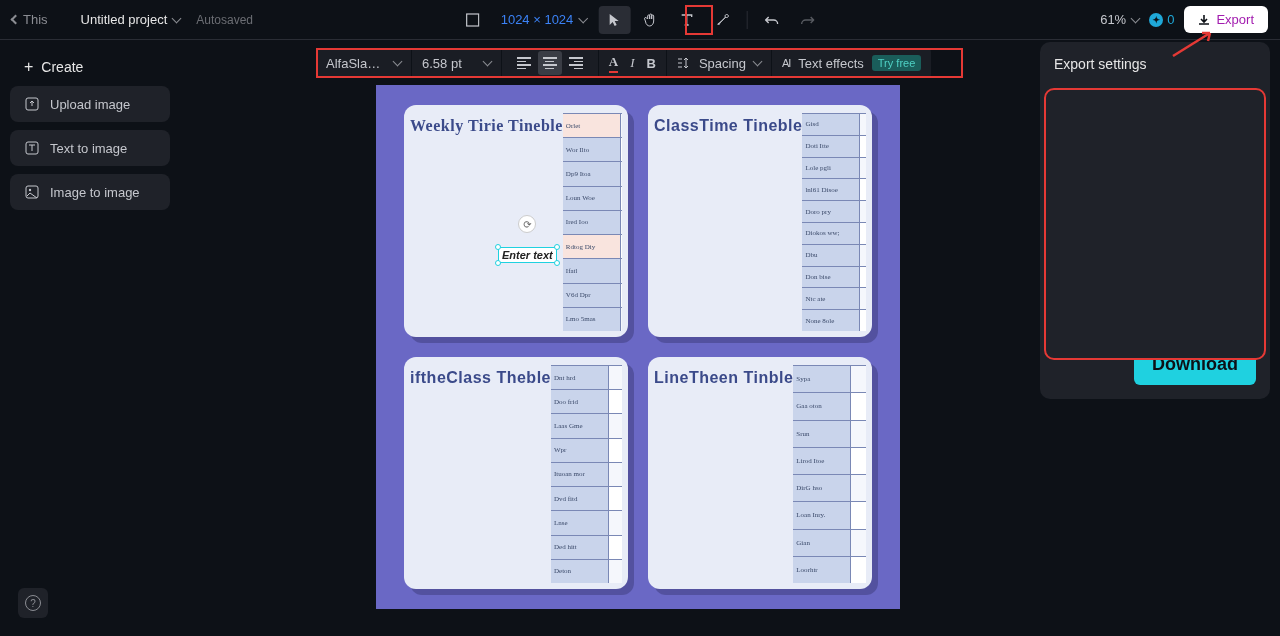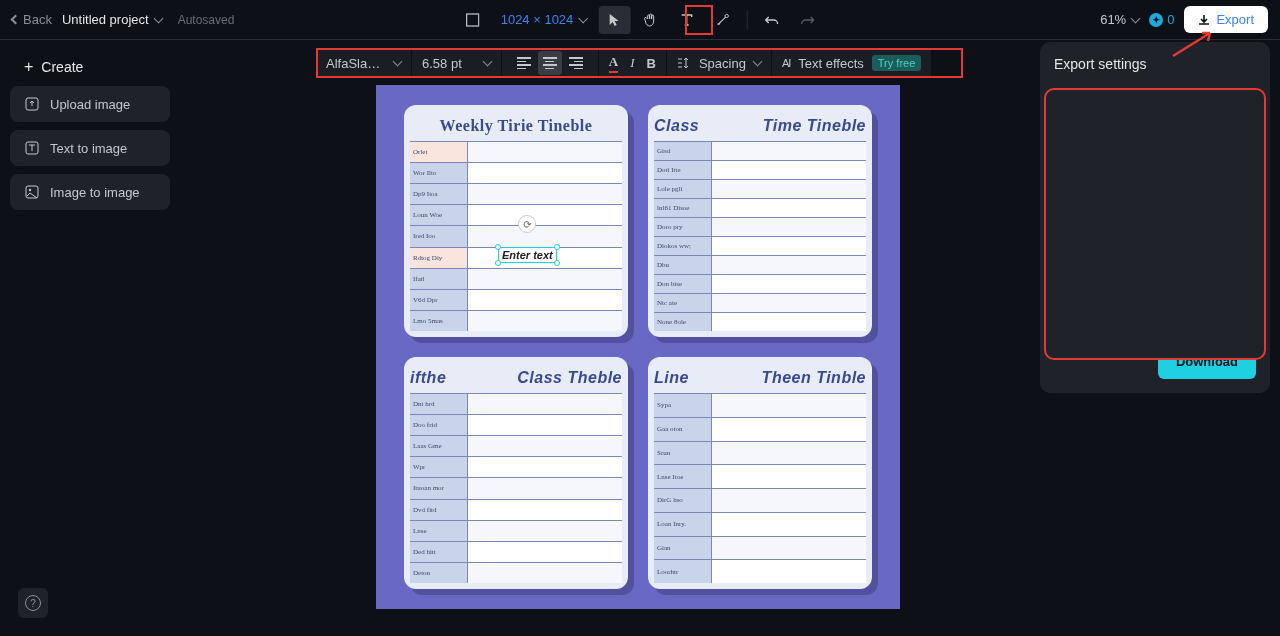--- a/index.html
+++ b/index.html
@@ -2,33 +2,33 @@
 <html><head>
 <meta charset="utf-8">
 <style>
 * { margin: 0; padding: 0; box-sizing: border-box; font-family: -apple-system, BlinkMacSystemFont, 'Segoe UI', sans-serif; }
 body { background: #0d1117; color: #e6e6e6; width: 1280px; height: 636px; overflow: hidden; position: relative; }
 
 
 .topbar { height: 40px; display: flex; align-items: center; padding: 0 12px; gap: 8px; border-bottom: 1px solid #2a2d35; }
 .back-btn { display: flex; align-items: center; gap: 4px; color: #8b8d93; font-size: 13px; cursor: pointer; }
 .chev-left { width: 7px; height: 7px; border-left: 2px solid #8b8d93; border-bottom: 2px solid #8b8d93; transform: rotate(45deg); }
-.proj-title { display: flex; align-items: center; gap: 6px; margin-left: 2px; }
+.proj-title { display: flex; align-items: center; gap: 6px; margin-left: 25px; }
 .proj-title span { font-size: 13px; color: #e6e6e6; }
 .chev-down { width: 7px; height: 7px; border-right: 1.5px solid #8b8d93; border-bottom: 1.5px solid #8b8d93; transform: rotate(45deg); margin-top: -3px; }
 .autosaved { color: #6b6d73; font-size: 12px; margin-left: 8px; }
 .topbar-center { position: absolute; left: 50%; transform: translateX(-50%); display: flex; align-items: center; gap: 4px; }
 .tb-btn { width: 32px; height: 28px; display: flex; align-items: center; justify-content: center; border-radius: 4px; cursor: pointer; color: #c5c7cd; }
 .tb-btn.active { background: #2a2d35; }
 .dim-display { display: flex; align-items: center; gap: 6px; font-size: 13px; color: #3b82f6; padding: 0 8px; }
 .topbar-right { margin-left: auto; display: flex; align-items: center; gap: 10px; }
 .zoom { display: flex; align-items: center; gap: 6px; font-size: 13px; color: #c5c7cd; }
 .credits { display: flex; align-items: center; gap: 4px; font-size: 13px; color: #1fa8d8; }
 .credits-circle { width: 14px; height: 14px; border-radius: 50%; background: #1fa8d8; display: flex; align-items: center; justify-content: center; font-size: 9px; color: #0d1117; font-weight: bold; }
-.export-btn { background: #fff; color: #3b82f6; padding: 6px 14px; border-radius: 6px; font-size: 13px; font-weight: 500; display: flex; align-items: center; gap: 6px; cursor: pointer; }
+.export-btn { background: #fff; color: #a21caf; padding: 6px 14px; border-radius: 6px; font-size: 13px; font-weight: 500; display: flex; align-items: center; gap: 6px; cursor: pointer; }
 .dl-icon { width: 12px; height: 12px; }
 
 
 .red-box { position: absolute; border: 2px solid #e53935; pointer-events: none; z-index: 100; }
 .red-box.text-tool { top: 5px; left: 685px; width: 28px; height: 30px; }
 .red-box.toolbar { top: 48px; left: 316px; width: 647px; height: 30px; }
 .red-box.export-panel { top: 88px; left: 1044px; width: 222px; height: 272px; }
 .red-arrow { position: absolute; top: 28px; right: 62px; width: 50px; height: 30px; z-index: 101; pointer-events: none; }
 
 
@@ -48,23 +48,23 @@
 
 
 .left-sidebar { position: absolute; top: 48px; left: 10px; width: 160px; }
 .create-btn { display: flex; align-items: center; gap: 8px; padding: 10px 14px; color: #e6e6e6; font-size: 14px; font-weight: 500; cursor: pointer; }
 .plus-ic { font-size: 16px; }
 .sb-item { display: flex; align-items: center; gap: 10px; padding: 10px 14px; background: #1f2229; border-radius: 8px; margin-bottom: 8px; font-size: 13px; color: #c5c7cd; cursor: pointer; }
 .sb-ic { width: 16px; height: 16px; display: flex; align-items: center; justify-content: center; }
 
 
 .canvas-area { position: absolute; top: 85px; left: 376px; width: 524px; height: 524px; background: #6a68c5; display: grid; grid-template-columns: 1fr 1fr; grid-template-rows: 1fr 1fr; gap: 20px; padding: 20px 28px; }
-.ttable { background: #e8ecf7; border-radius: 12px; padding: 8px 6px 6px; box-shadow: 6px 6px 0 rgba(40,40,90,.35); display: flex; flex-direction: column; overflow: hidden; position: relative; }
+.ttable { background: #e8ecf7; border-radius: 12px; padding: 8px 6px 6px; box-shadow: 6px 6px 0 rgba(40,40,90,.35); display: flex; flex-direction: row; overflow: hidden; position: relative; }
 .ttable-title { font-family: Georgia, serif; font-weight: 700; color: #3b4a8a; text-align: center; font-size: 16px; padding: 4px 0 6px; letter-spacing: .5px; }
-.ttable-title.two { display: flex; justify-content: space-between; font-style: italic; }
+.ttable-title.two { display: flex; justify-content: space-between; }
 .ttable-rows { flex: 1; display: flex; flex-direction: column; }
 .trow { flex: 1; display: flex; border-top: 1px solid #7a88b5; }
 .trow:first-child { border-top: 1px solid #7a88b5; }
 .tlabel { width: 58px; background: #c9d4eb; font-size: 7px; color: #3b4a6a; padding: 2px 3px; display: flex; align-items: center; border-right: 1px solid #7a88b5; font-family: Georgia, serif; }
 .trow.alt .tlabel { background: #f9e4de; }
 .tcell { flex: 1; background: #fff; }
 .trow:nth-child(odd) .tcell { background: #f5f7fc; }
 
 
 .sel-text { position: absolute; top: 247px; left: 498px; z-index: 50; }
@@ -79,34 +79,34 @@
 .ep-label { font-size: 12px; color: #8b8d93; margin-bottom: 8px; margin-top: 12px; }
 .ep-label:first-of-type { margin-top: 0; }
 .ep-select { background: #2a2d35; border-radius: 6px; padding: 9px 12px; font-size: 13px; color: #e6e6e6; display: flex; align-items: center; justify-content: space-between; cursor: pointer; }
 .ep-radios { display: flex; gap: 8px; margin-top: 4px; }
 .ep-radio { flex: 1; background: #2a2d35; border: 1px solid transparent; border-radius: 6px; padding: 8px 10px; font-size: 12px; color: #c5c7cd; display: flex; align-items: center; gap: 6px; cursor: pointer; white-space: nowrap; overflow: hidden; }
 .ep-radio.selected { border-color: #4a4d55; }
 .radio-ic { width: 12px; height: 12px; border-radius: 50%; border: 1.5px solid #6b6d73; flex-shrink: 0; position: relative; }
 .ep-radio.selected .radio-ic { border-color: #e6e6e6; }
 .ep-radio.selected .radio-ic::after { content: ''; position: absolute; inset: 2px; background: #e6e6e6; border-radius: 50%; }
 .ep-radio-full { background: #2a2d35; border-radius: 6px; padding: 8px 10px; font-size: 12px; color: #8b8d93; display: flex; align-items: center; gap: 6px; cursor: pointer; margin-top: 8px; width: 94px; }
-.download-btn { background: #1fd1e0; color: #0d1117; font-size: 13px; font-weight: 600; padding: 10px 18px; border-radius: 6px; cursor: pointer; margin-top: 18px; margin-left: auto; width: fit-content; }
+.download-btn { background: #1fd1e0; color: #0d1117; font-size: 18px; font-weight: 600; padding: 10px 18px; border-radius: 6px; cursor: pointer; margin-top: 18px; margin-left: auto; width: fit-content; }
 
 
 .help-btn { position: absolute; bottom: 18px; left: 18px; width: 30px; height: 30px; background: #1f2229; border-radius: 6px; display: flex; align-items: center; justify-content: center; color: #8b8d93; font-size: 13px; cursor: pointer; }
 
 svg { display: block; }
 </style>
 </head>
 <body>
 
 <div class="topbar">
   <div class="back-btn">
     <span class="chev-left"></span>
-    <span>Back</span>
+    <span>This</span>
   </div>
   <div class="proj-title">
     <span>Untitled project</span>
     <span class="chev-down"></span>
   </div>
   <div class="autosaved">Autosaved</div>
 
   <div class="topbar-center">
     <div class="tb-btn">
       <svg width="14" height="14" viewBox="0 0 14 14">
@@ -404,21 +404,21 @@
         </div>
         <div class="trow">
           <div class="tlabel">Gaa oton</div>
           <div class="tcell"></div>
         </div>
         <div class="trow">
           <div class="tlabel">Srun</div>
           <div class="tcell"></div>
         </div>
         <div class="trow">
-          <div class="tlabel">Lnse Itoe</div>
+          <div class="tlabel">Lirod Itoe</div>
           <div class="tcell"></div>
         </div>
         <div class="trow">
           <div class="tlabel">DirG hso</div>
           <div class="tcell"></div>
         </div>
         <div class="trow">
           <div class="tlabel">Loan Inry.</div>
           <div class="tcell"></div>
         </div>

